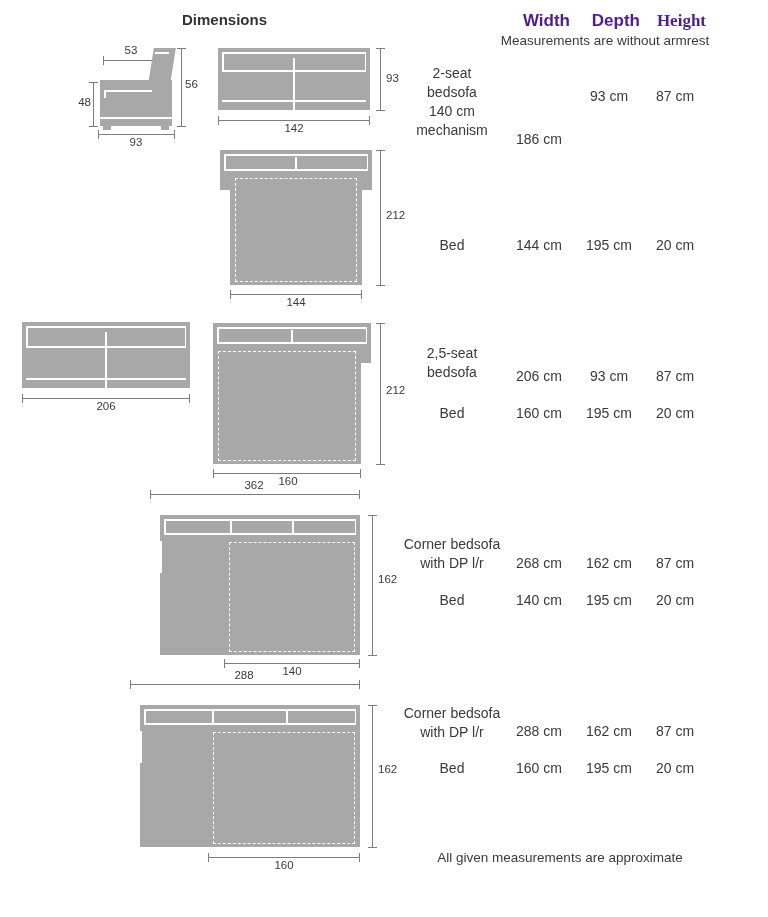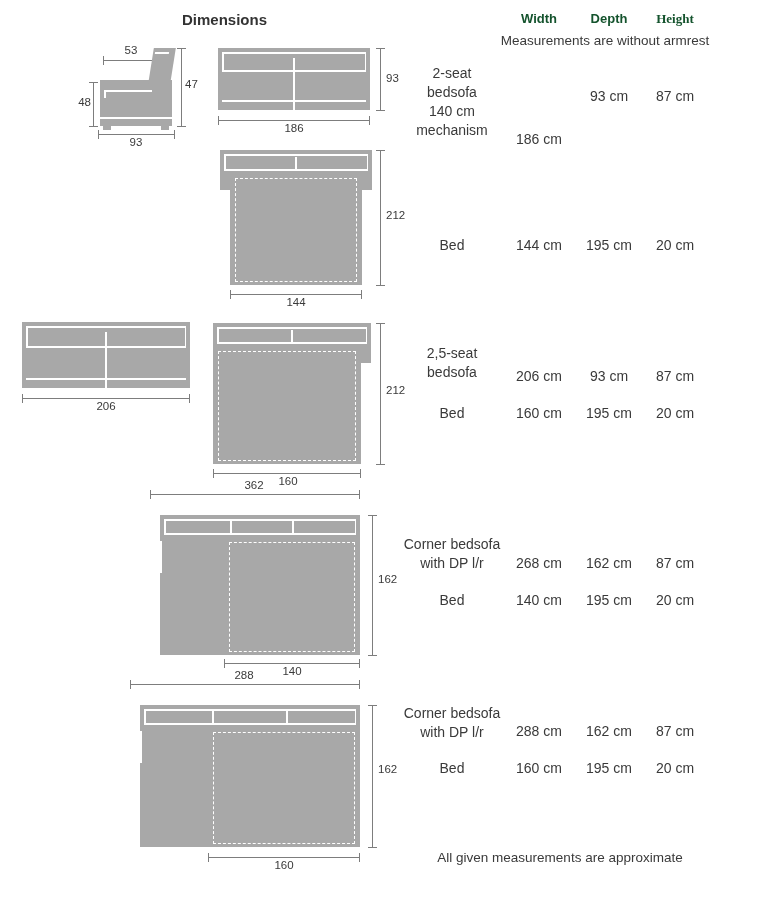--- a/index.html
+++ b/index.html
@@ -17,24 +17,24 @@
   }
   .abs { position: absolute; }
 
   
   .hdr-title {
     font-size: 15px;
     font-weight: bold;
     color: #333;
   }
   .col-hdr {
-    font-size: 13px;
+    font-size: 17px;
     font-weight: bold;
-    color: #14532d;
-    text-align: center;
+    color: #4c1d95;
+    text-align: right;
   }
   .note {
     font-size: 13.5px;
     color: #3a3a3a;
     text-align: center;
   }
   .rowlabel {
     font-size: 14px;
     color: #3a3a3a;
     text-align: center;
@@ -93,21 +93,21 @@
 <div class="abs" style="left:95px; top:40px; width:110px; height:90px;">
 
   <div class="guide guide-h" style="left:8px; top:20px; width:56px;"></div>
   <div class="tick-v" style="left:8px; top:16px; height:9px;"></div>
   <div class="tick-v" style="left:64px; top:16px; height:9px;"></div>
   <div class="abs dimtext" style="left:14px; top:4px; width:44px;">53</div>
 
   <div class="guide guide-v" style="left:86px; top:8px; height:78px;"></div>
   <div class="tick-h" style="left:82px; top:8px; width:9px;"></div>
   <div class="tick-h" style="left:82px; top:86px; width:9px;"></div>
-  <div class="abs dimtext" style="left:90px; top:38px; width:24px; text-align:left;">47</div>
+  <div class="abs dimtext" style="left:90px; top:38px; width:24px; text-align:left;">56</div>
 
   <div class="guide guide-v" style="left:-2px; top:42px; height:44px;"></div>
   <div class="tick-h" style="left:-6px; top:42px; width:9px;"></div>
   <div class="tick-h" style="left:-6px; top:86px; width:9px;"></div>
   <div class="abs dimtext" style="left:-30px; top:56px; width:26px; text-align:right;">48</div>
 
   <div class="guide guide-h" style="left:3px; top:94px; width:76px;"></div>
   <div class="tick-v" style="left:3px; top:90px; height:9px;"></div>
   <div class="tick-v" style="left:79px; top:90px; height:9px;"></div>
   <div class="abs dimtext" style="left:18px; top:96px; width:46px;">93</div>
@@ -132,21 +132,21 @@
   <div class="wline" style="left:4px; top:12px; width:1.5px; height:20px;"></div>
   <div class="wline" style="left:146.5px; top:12px; width:1.5px; height:20px;"></div>
   <div class="wline" style="left:4px; top:30px; width:144px; height:1.5px;"></div>
   <div class="wline" style="left:75px; top:30px; width:1.5px; height:40px;"></div>
   <div class="wline" style="left:75px; top:18px; width:1.5px; height:12px;"></div>
   <div class="wline" style="left:4px; top:60px; width:144px; height:1.5px;"></div>
 
   <div class="guide guide-h" style="left:0px; top:80px; width:152px;"></div>
   <div class="tick-v" style="left:0px; top:76px; height:9px;"></div>
   <div class="tick-v" style="left:151px; top:76px; height:9px;"></div>
-  <div class="abs dimtext" style="left:52px; top:82px; width:48px;">186</div>
+  <div class="abs dimtext" style="left:52px; top:82px; width:48px;">142</div>
 
   <div class="guide guide-v" style="left:162px; top:8px; height:62px;"></div>
   <div class="tick-h" style="left:158px; top:8px; width:9px;"></div>
   <div class="tick-h" style="left:158px; top:70px; width:9px;"></div>
   <div class="abs dimtext" style="left:168px; top:32px; width:26px; text-align:left;">93</div>
 </div>
 
 <div class="abs" style="left:208px; top:145px; width:220px; height:165px;">
 
   <div class="shape" style="left:12px; top:5px; width:152px; height:40px;"></div>

